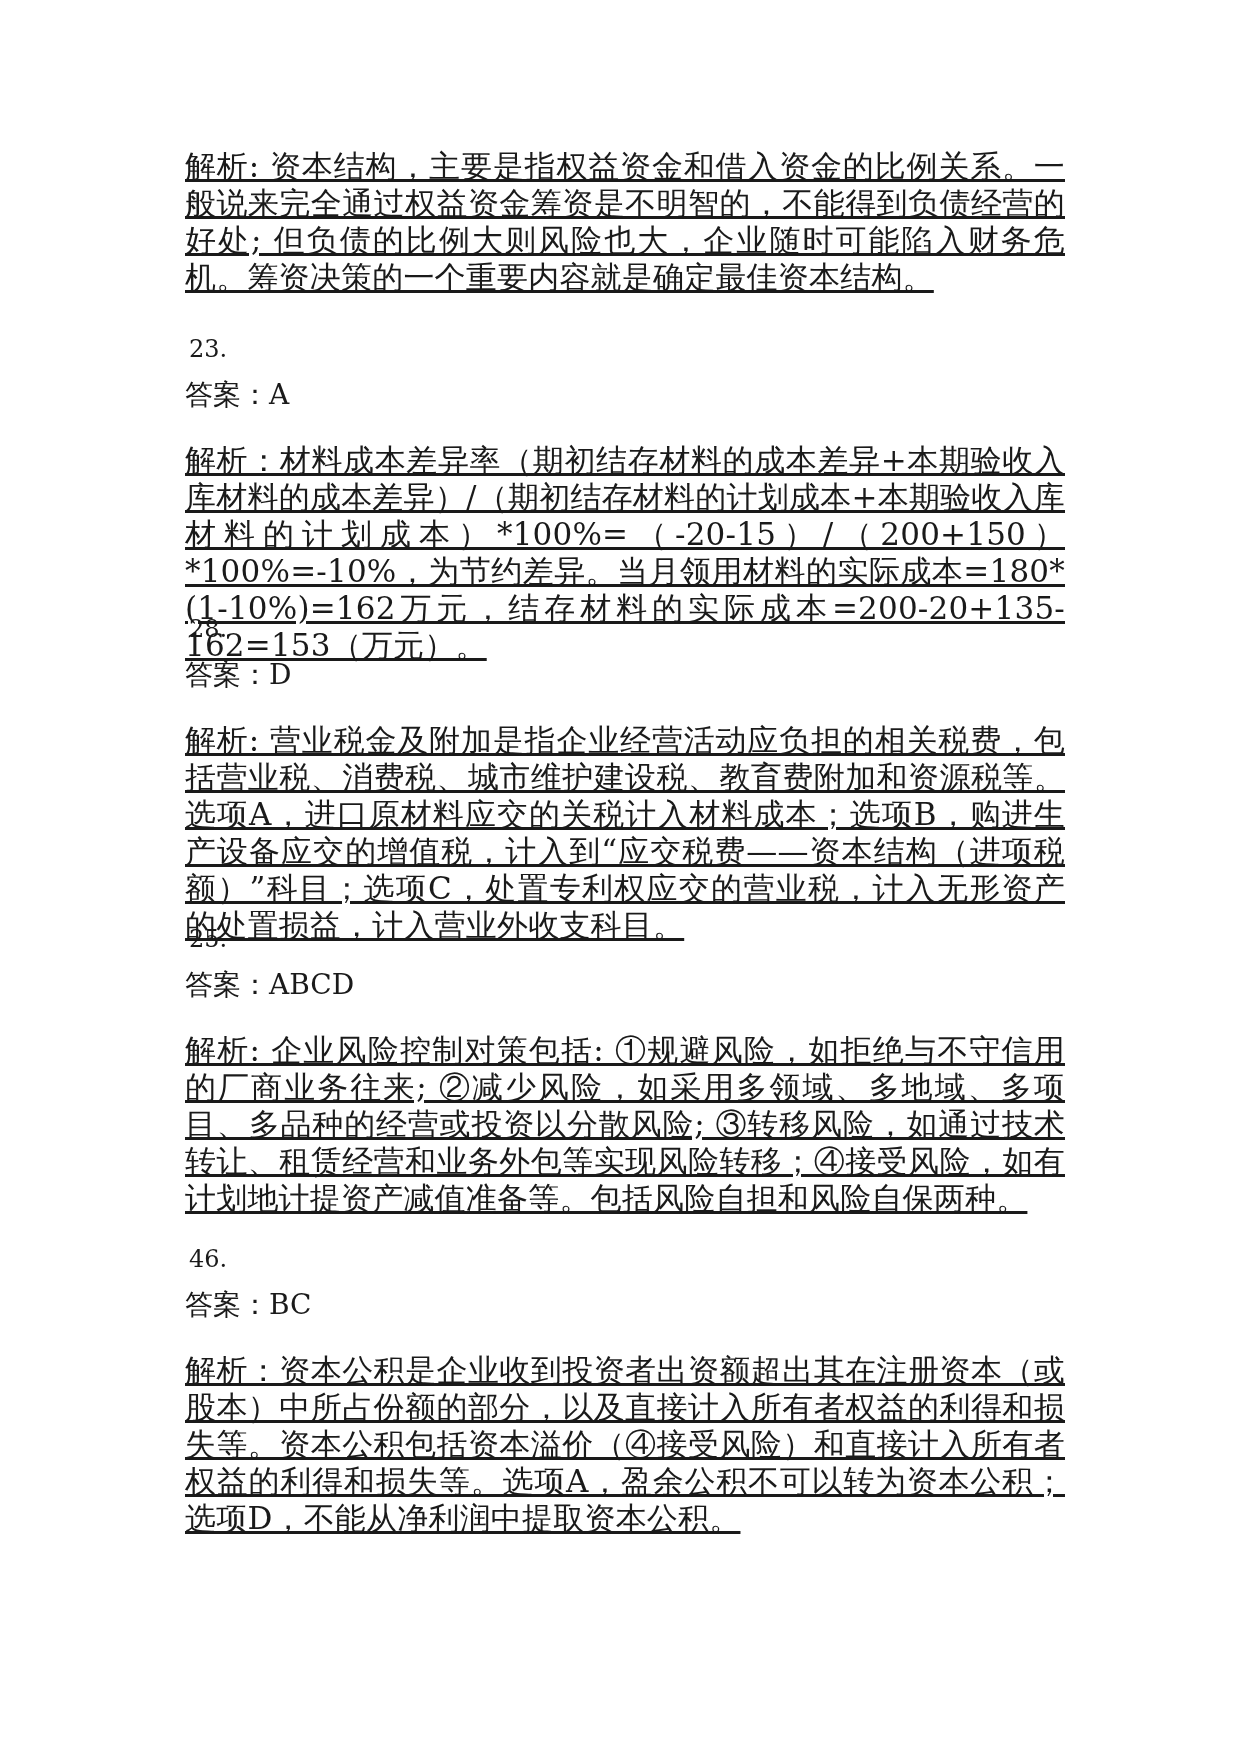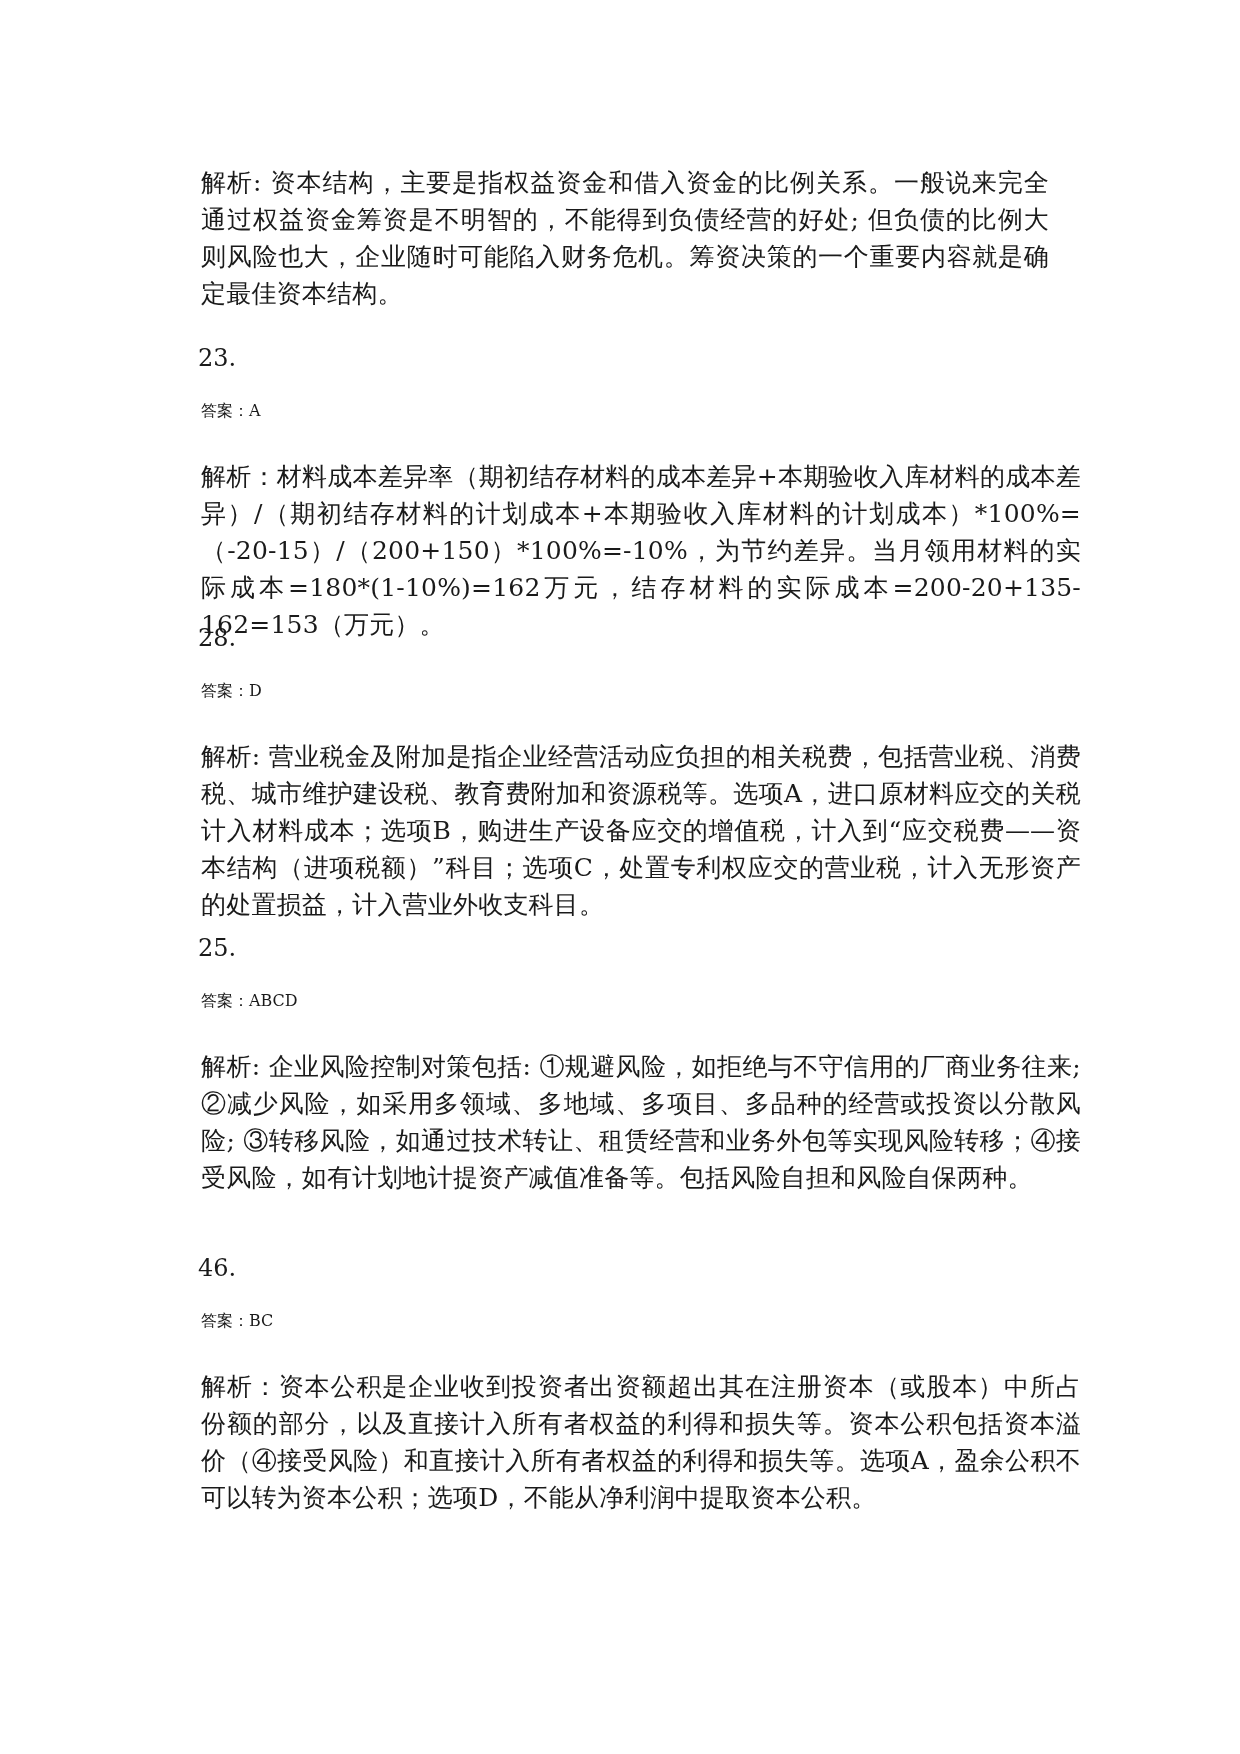--- a/index.html
+++ b/index.html
@@ -15,35 +15,36 @@
       color: #1a1a1a;
       font-family: "DejaVu Serif", "Liberation Serif", serif;
     }
     .page {
       position: absolute;
       left: 185px;
       top: 148px;
       width: 880px;
     }
     .para {
-      font-size: 25px;
+      font-size: 31px;
       line-height: 37px;
-      margin: 16px;
+      margin: 0;
       letter-spacing: 0.2px;
       text-align: justify;
+      text-decoration: underline;
     }
     .qnum {
       font-size: 24px;
       line-height: 30px;
-      margin: 13px;
+      margin: 4px;
     }
     .answer {
-      font-size: 16px;
+      font-size: 28px;
       line-height: 30px;
-      margin: 16px;
+      margin: 0;
     }
     #intro-explanation { position: absolute; top: 0; }
     .question { position: absolute; left: 0; width: 880px; }
     .question .qnum { position: absolute; top: 0; }
     .question .answer { position: absolute; top: 50px; }
     .question .para { position: absolute; top: 112px; width: 880px; }
   </style>
 </head>
 <body>
 

